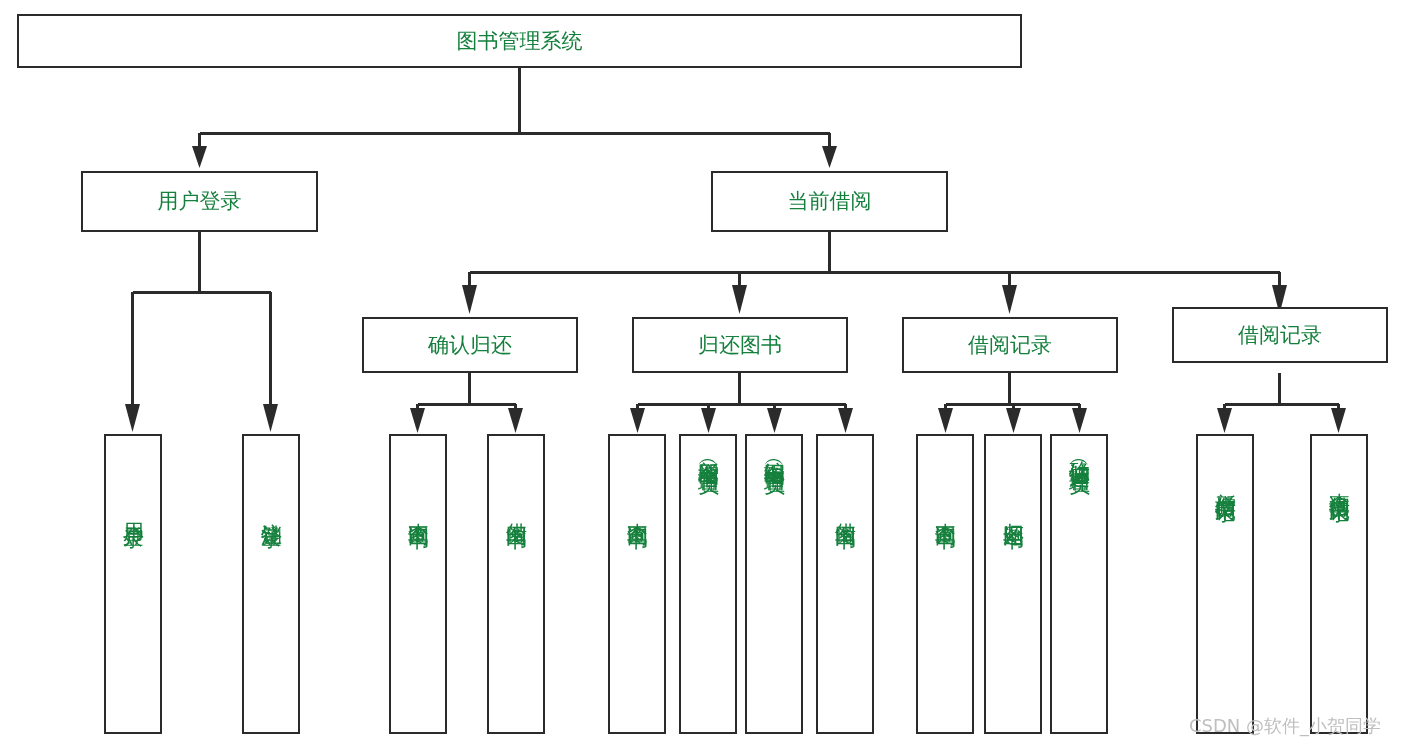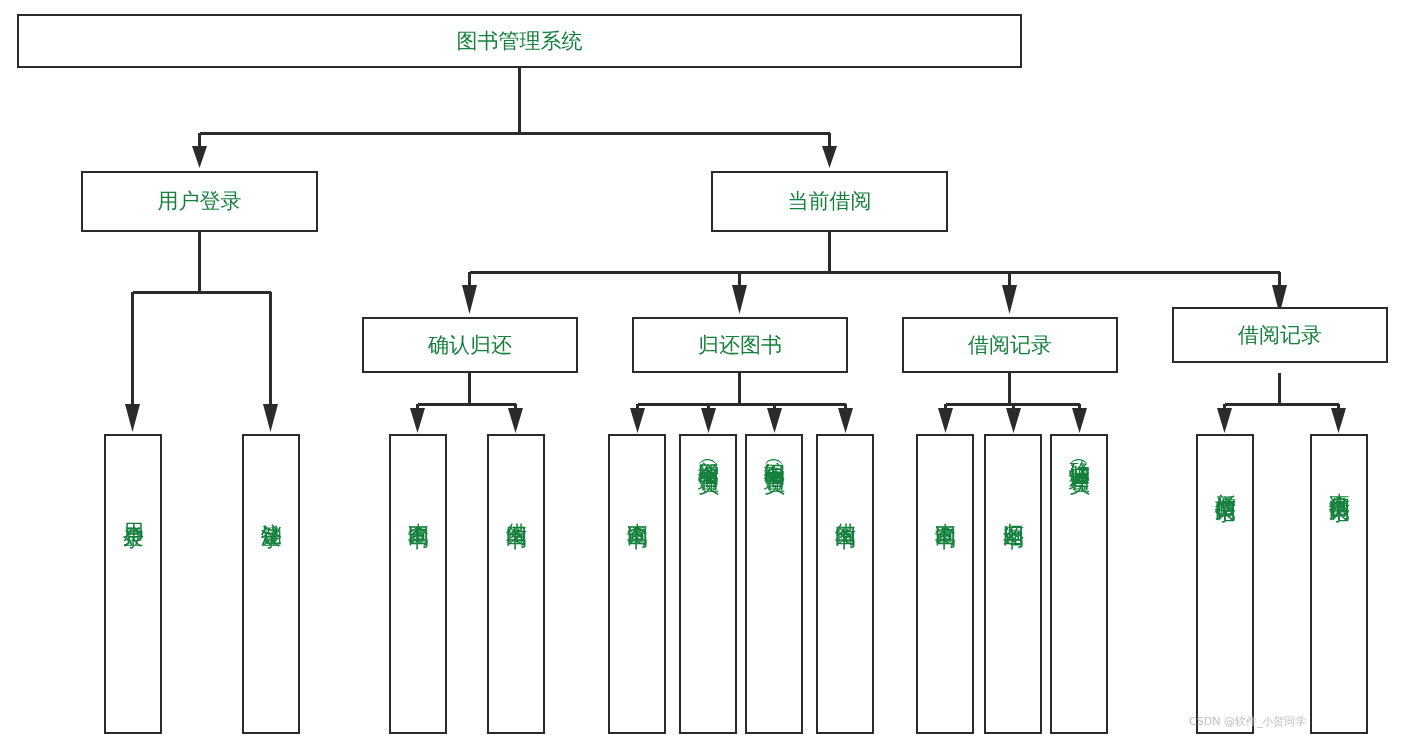--- a/index.html
+++ b/index.html
@@ -57,21 +57,21 @@
     writing-mode: vertical-rl;
     text-orientation: upright;
     font-size: 21px;
     letter-spacing: 2px;
     line-height: 1;
   }
   .watermark {
     position: absolute;
     left: 1189px;
     top: 714px;
-    font-size: 11px;
+    font-size: 18px;
     color: #bfbfbf;
     white-space: nowrap;
     z-index: 3;
     font-family: "DejaVu Sans", "Liberation Sans", sans-serif;
   }
 </style>
 </head>
 <body>
 
 <div id="diagram-root">

